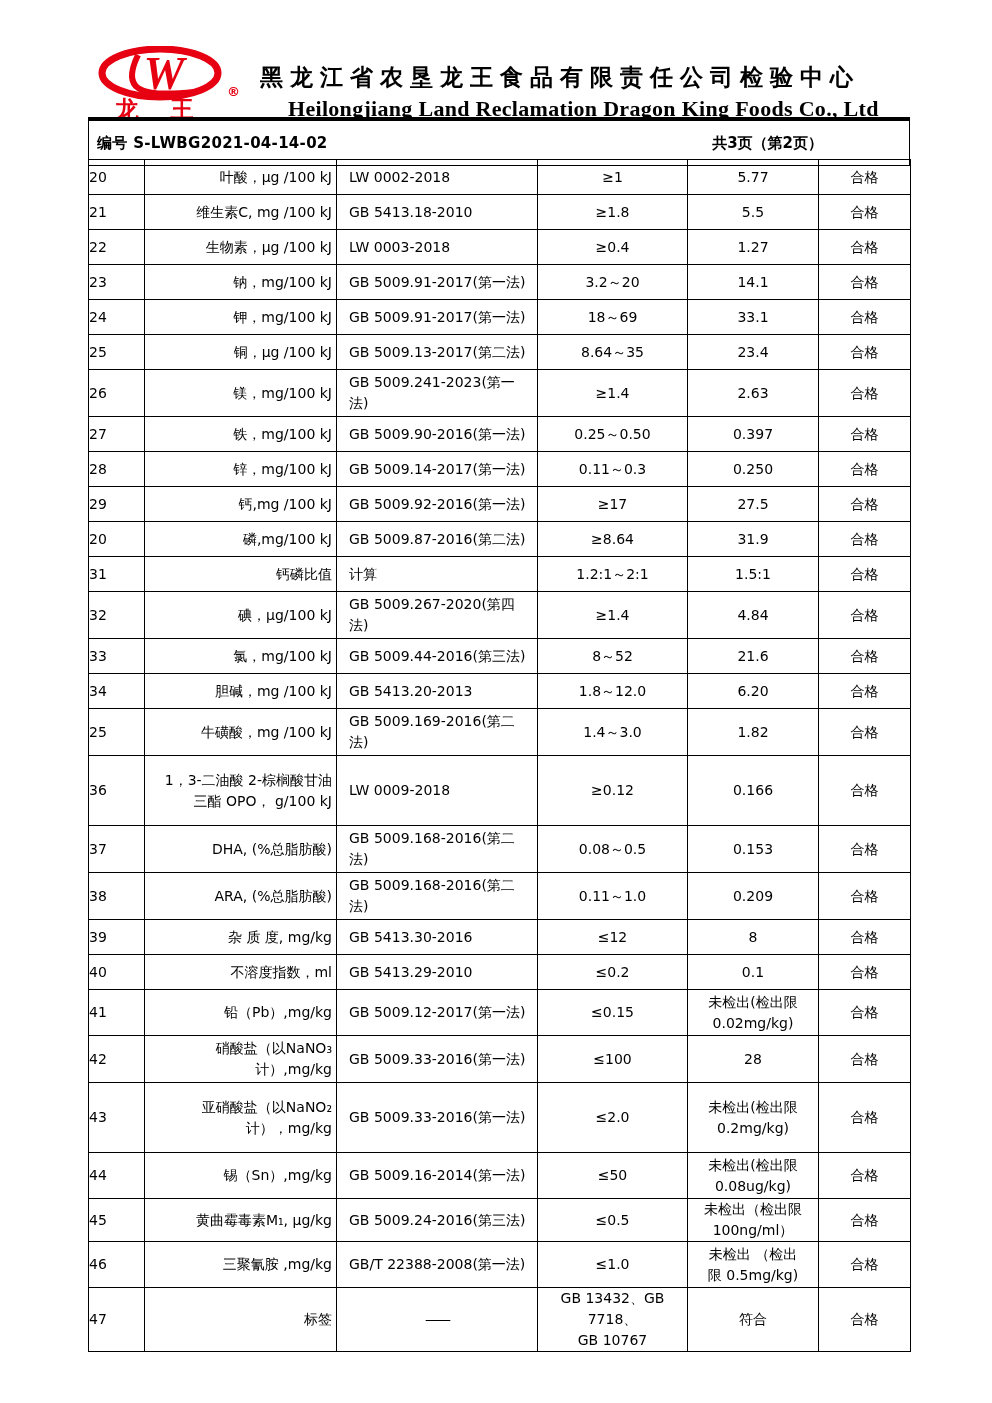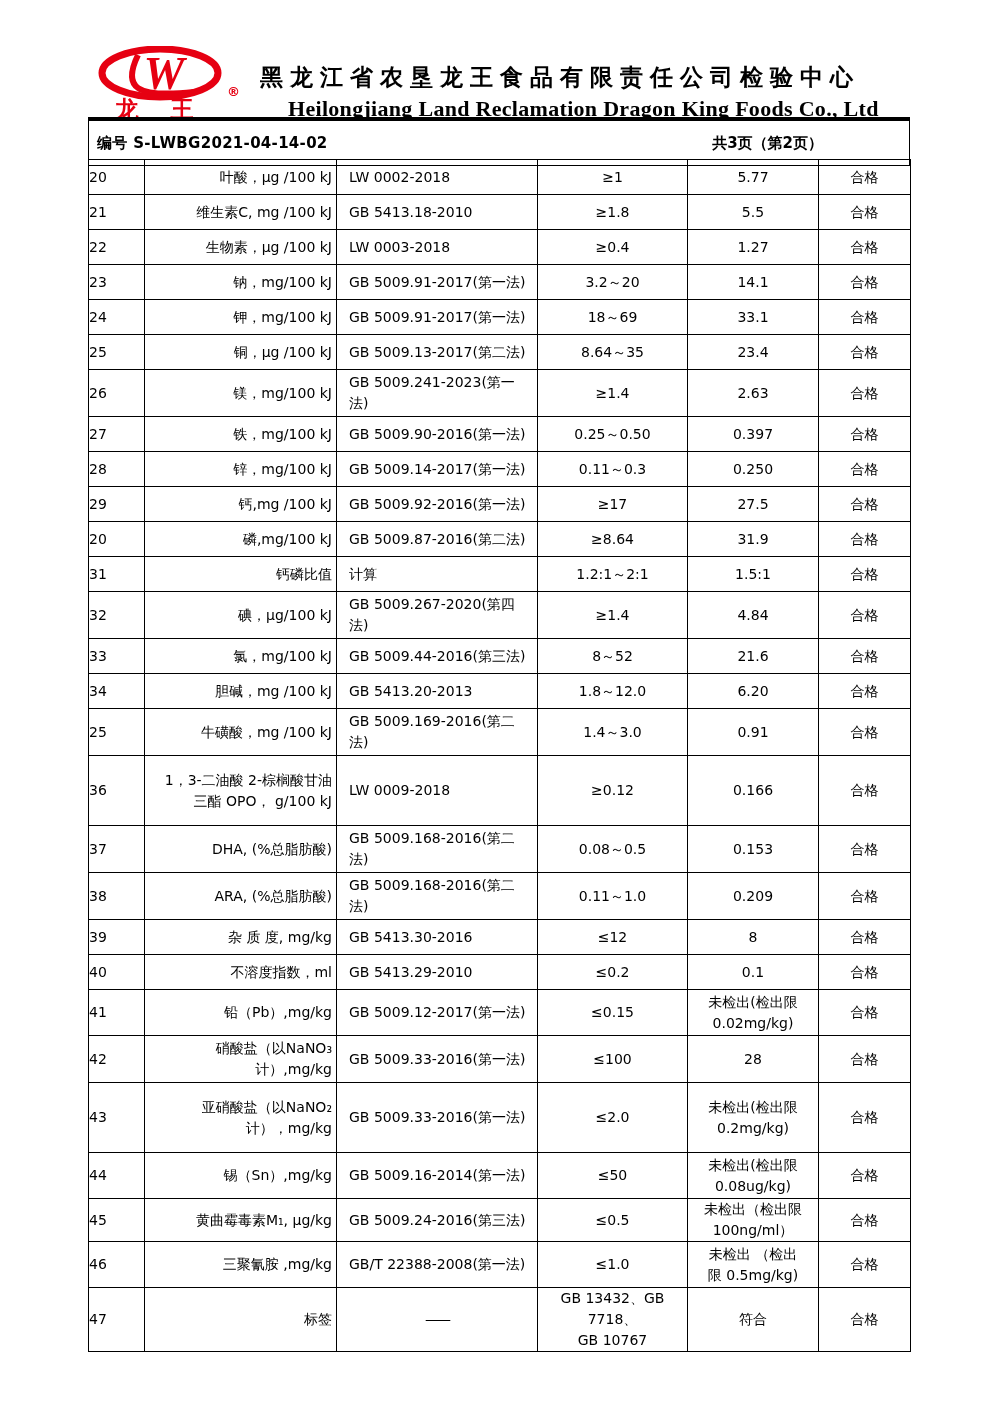--- a/index.html
+++ b/index.html
@@ -218,21 +218,21 @@
       <td class="c-method">GB 5413.20-2013</td>
       <td class="c-req">1.8～12.0</td>
       <td class="c-result">6.20</td>
       <td class="c-concl">合格</td>
     </tr>
         <tr class="row">
       <td class="c-no">25</td>
       <td class="c-item">牛磺酸，mg /100 kJ</td>
       <td class="c-method">GB 5009.169-2016(第二法)</td>
       <td class="c-req">1.4～3.0</td>
-      <td class="c-result">0.91</td>
+      <td class="c-result">1.82</td>
       <td class="c-concl">合格</td>
     </tr>
         <tr class="row">
       <td class="c-no">36</td>
       <td class="c-item">1，3-二油酸 2-棕榈酸甘油
 三酯 OPO， g/100 kJ</td>
       <td class="c-method">LW 0009-2018</td>
       <td class="c-req">≥0.12</td>
       <td class="c-result">0.166</td>
       <td class="c-concl">合格</td>

